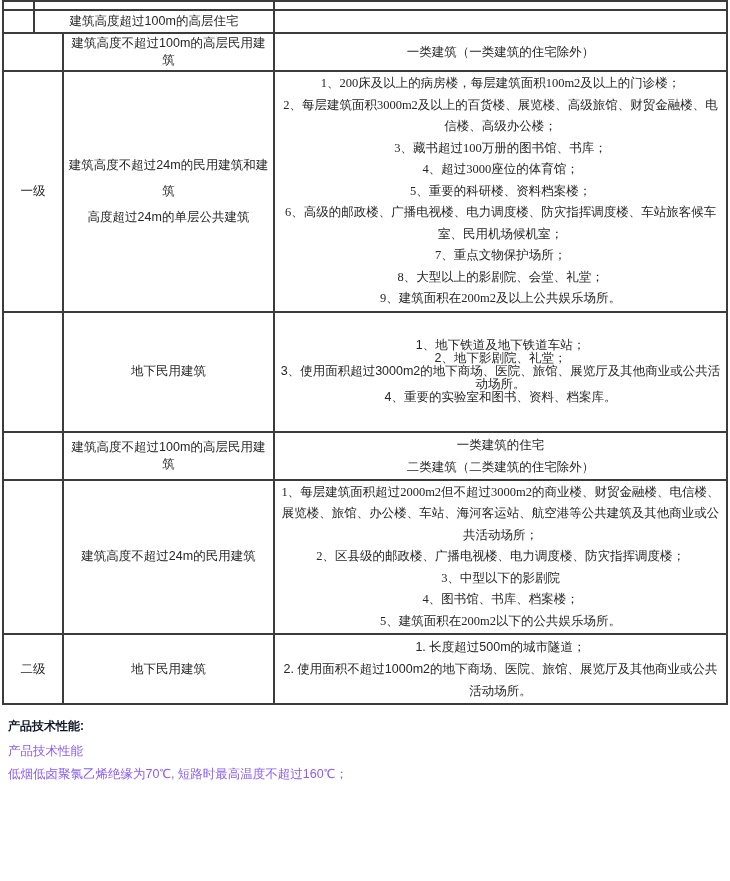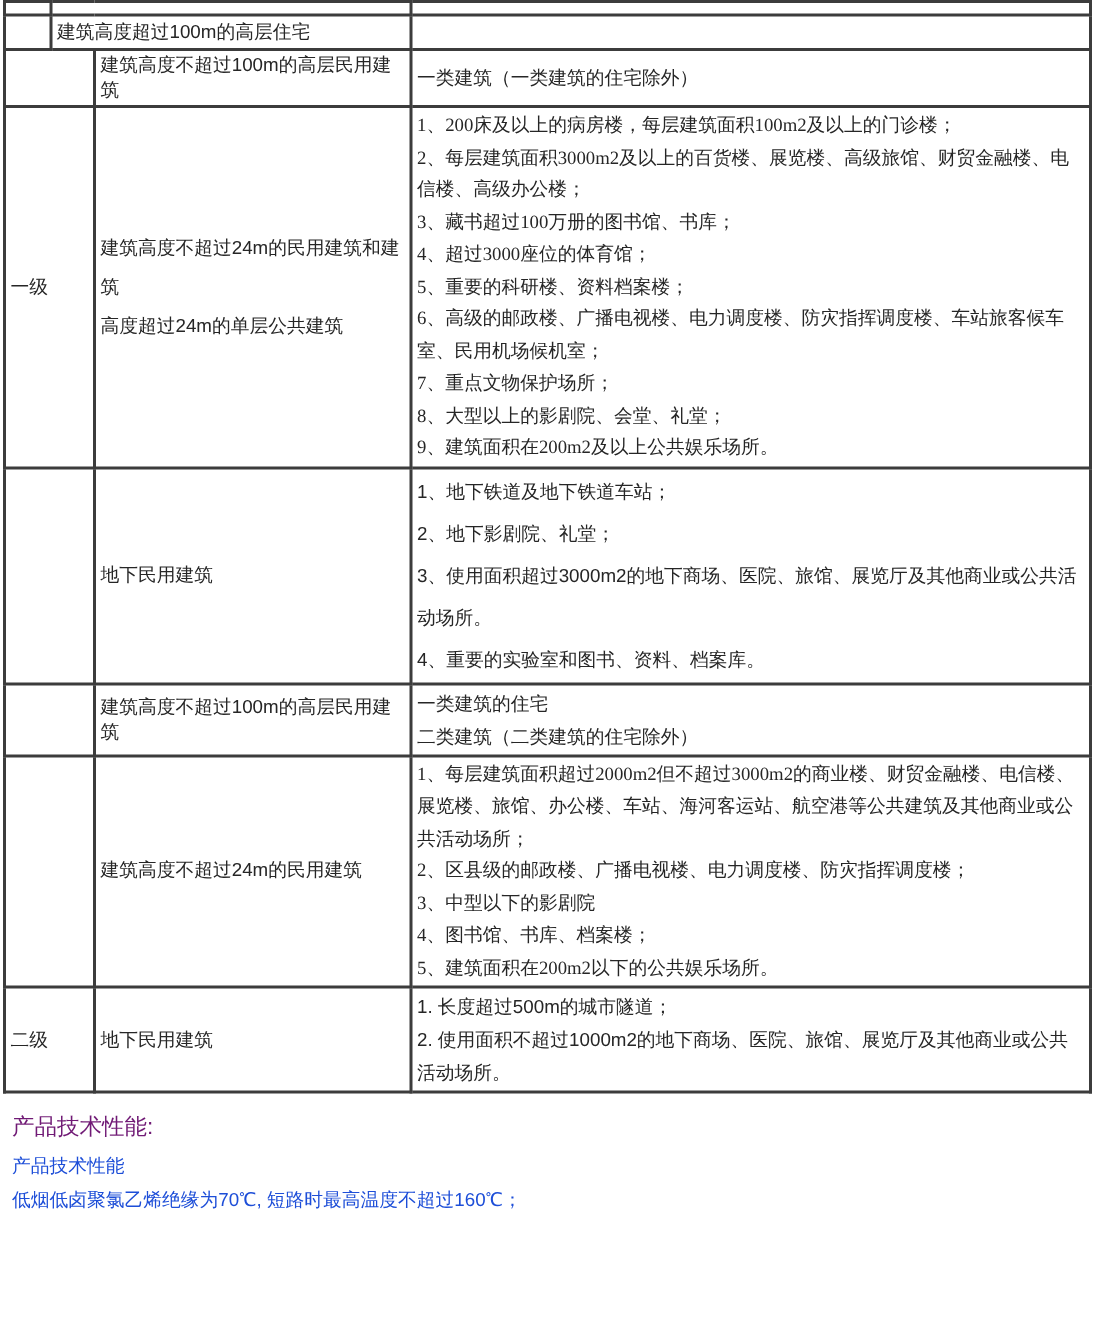--- a/index.html
+++ b/index.html
@@ -2,42 +2,43 @@
 <html><head>
 <meta charset="utf-8">
 <style>
   html,body{margin:0;padding:0;background:#ffffff;}
   body{width:730px;height:881px;font-family:"Liberation Sans",sans-serif;color:#262626;overflow:hidden;}
 
   table.fire{border-collapse:collapse;table-layout:fixed;margin:0 0 0 2px;width:726px;}
   table.fire td{
     border:2px solid #3c3c3c;
     font-size:12.5px;
+    text-align:center;
     vertical-align:middle;
     padding:1px 3px;
     overflow:hidden;
   }
   td.sliver{height:5px;padding:0;font-size:1px;line-height:1px;}
   tr.r-top td{height:19px;}
   tr.r-c1 td{height:27px;}
   tr.r-l1main td{height:233px;}
   tr.r-l1ug td{height:116px;}
   tr.r-c2 td{height:44px;}
   tr.r-l2main td{height:150px;}
   tr.r-l2ug td{height:66px;}
   tr.r-l3 td{height:25px;}
   .ml{white-space:pre-line;}
   .lh21{line-height:21.5px;font-family:Liberation Serif, serif;}
   .lh22{line-height:22px;}
-  .lh23{line-height:28px;}
+  .lh23{line-height:13px;}
   .lh26{line-height:26px;}
 
   .notes{margin:13px 0 0 8px;}
-  .notes .nh{font-size:15px;font-weight:normal;color:#701a75;margin:0 0 9px 0;}
-  .notes p{font-size:12.5px;line-height:14px;margin:0 0 8.5px 0;color:#1d4ed8;}
+  .notes .nh{font-size:12px;font-weight:bold;color:#0f172a;margin:0 0 9px 0;}
+  .notes p{font-size:12.5px;line-height:14px;margin:0 0 8.5px 0;color:#8b5cf6;}
 </style>
 </head>
 <body>
 
 <table class="fire">
   <colgroup>
     <col style="width:31px">
       <col style="width:29px">
       <col style="width:211px">
       <col style="width:453px">

